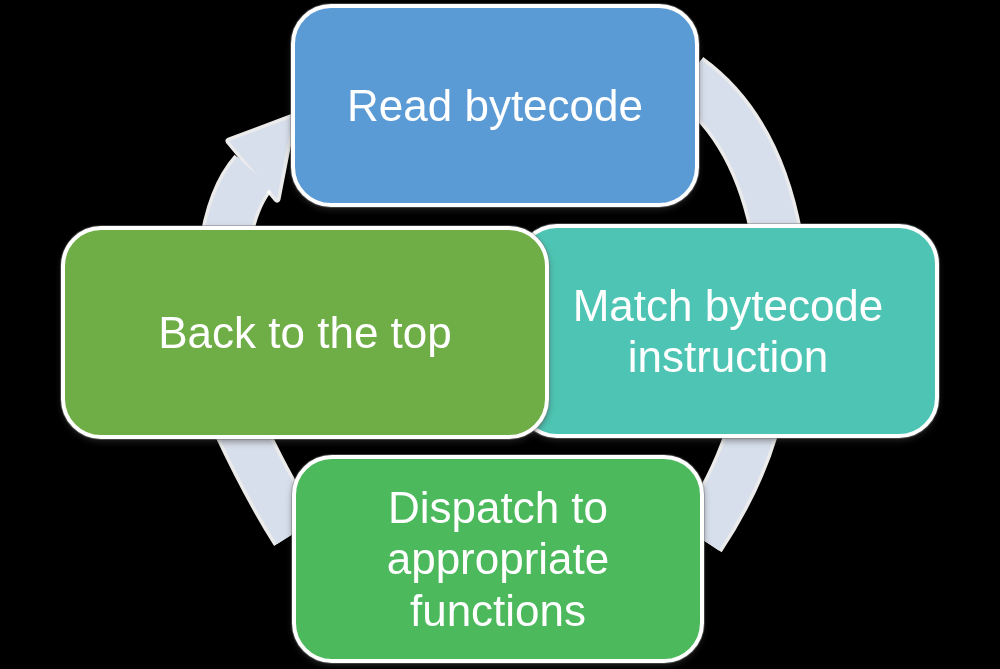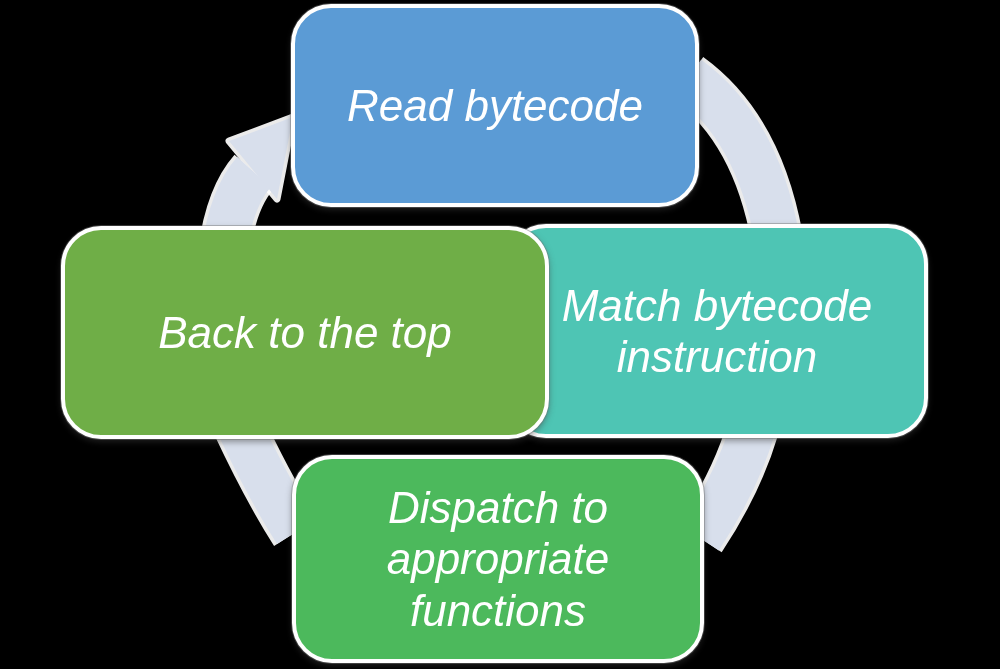--- a/index.html
+++ b/index.html
@@ -7,21 +7,20 @@
     padding: 0;
     background: #000;
     font-family: "Liberation Sans", sans-serif;
   }
   .canvas {
     position: relative;
     width: 1000px;
     height: 669px;
     background: #000;
     overflow: hidden;
-    font-style: italic;
   }
   .arrows {
     position: absolute;
     left: 0;
     top: 0;
     z-index: 1;
   }
   .arrow-outline {
     fill: none;
     stroke: #ffffff;
@@ -48,21 +47,21 @@
     display: flex;
     align-items: center;
     justify-content: center;
     text-align: center;
     color: #ffffff;
     font-size: 44px;
     line-height: 1.16;
     box-shadow: 0 0 0 1px rgba(120,120,120,0.45), 0 3px 6px rgba(60,60,60,0.5);
   }
   .node-top    { left: 291px; top: 4px;   width: 408px; height: 203px; padding: 0 30px; }
-  .node-right  { left: 506px; top: 224px; width: 422px; height: 214px; padding: 0 48px; }
+  .node-right  { left: 517px; top: 224px; width: 422px; height: 214px; padding: 0 48px; }
   .node-bottom { left: 292px; top: 455px; width: 412px; height: 208px; padding: 0 63px; }
   .node-left   { left: 61px;  top: 226px; width: 488px; height: 213px; padding: 0 24px; }
 </style>
 </head>
 <body>
 
 <div class="canvas">
 
   <svg class="arrows" width="1000" height="669" viewBox="0 0 1000 669">
 

